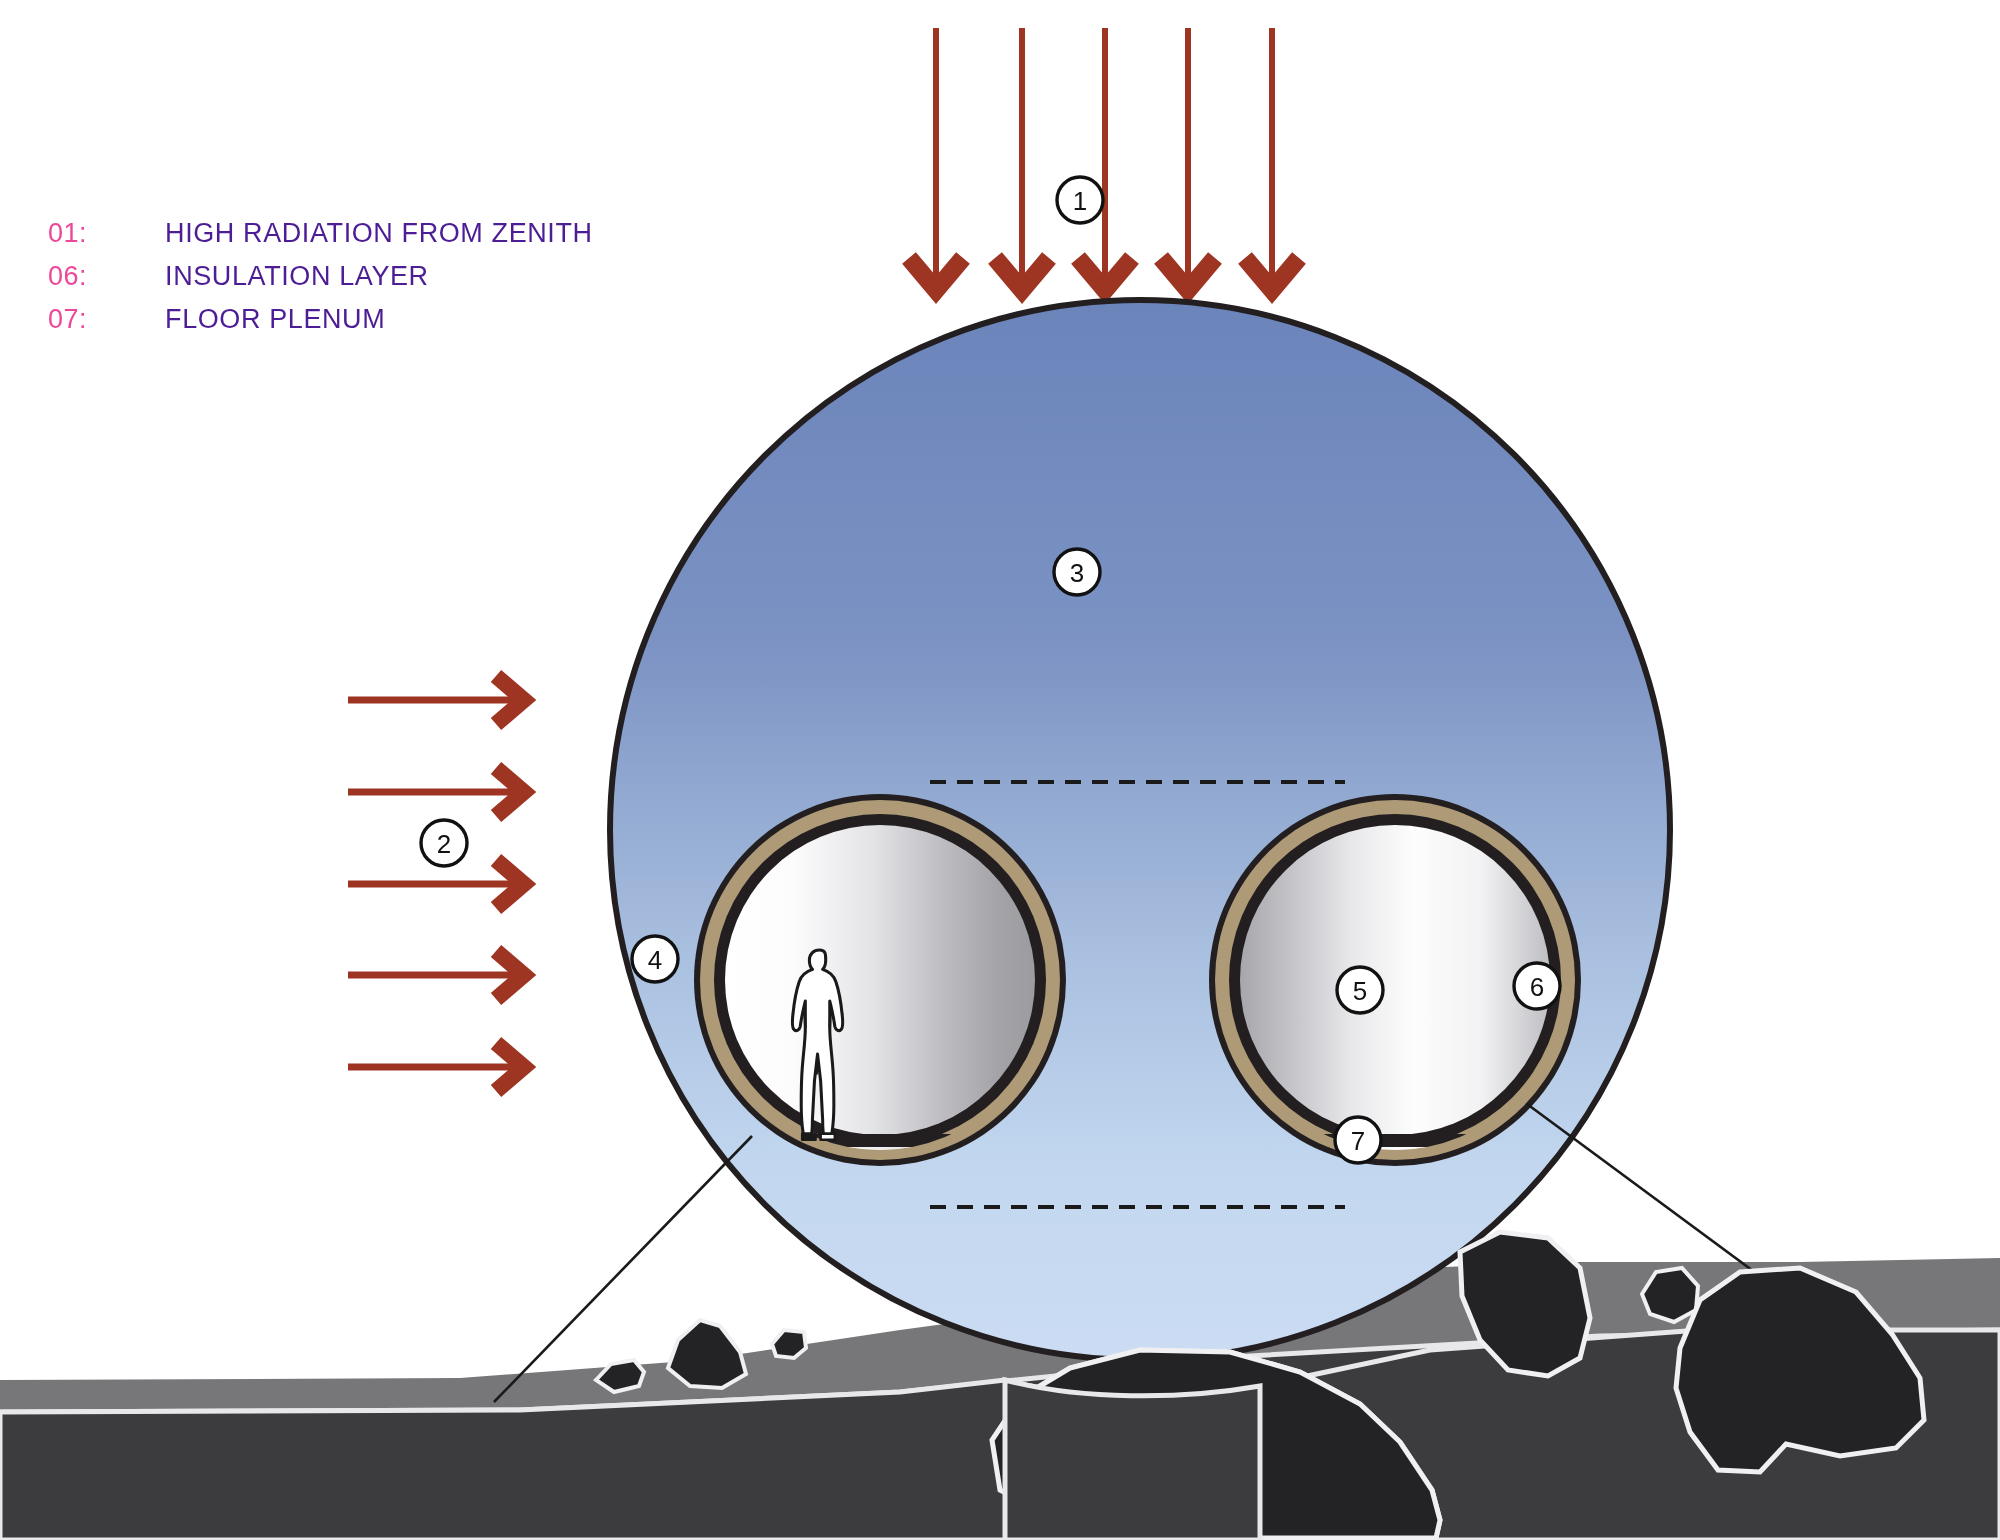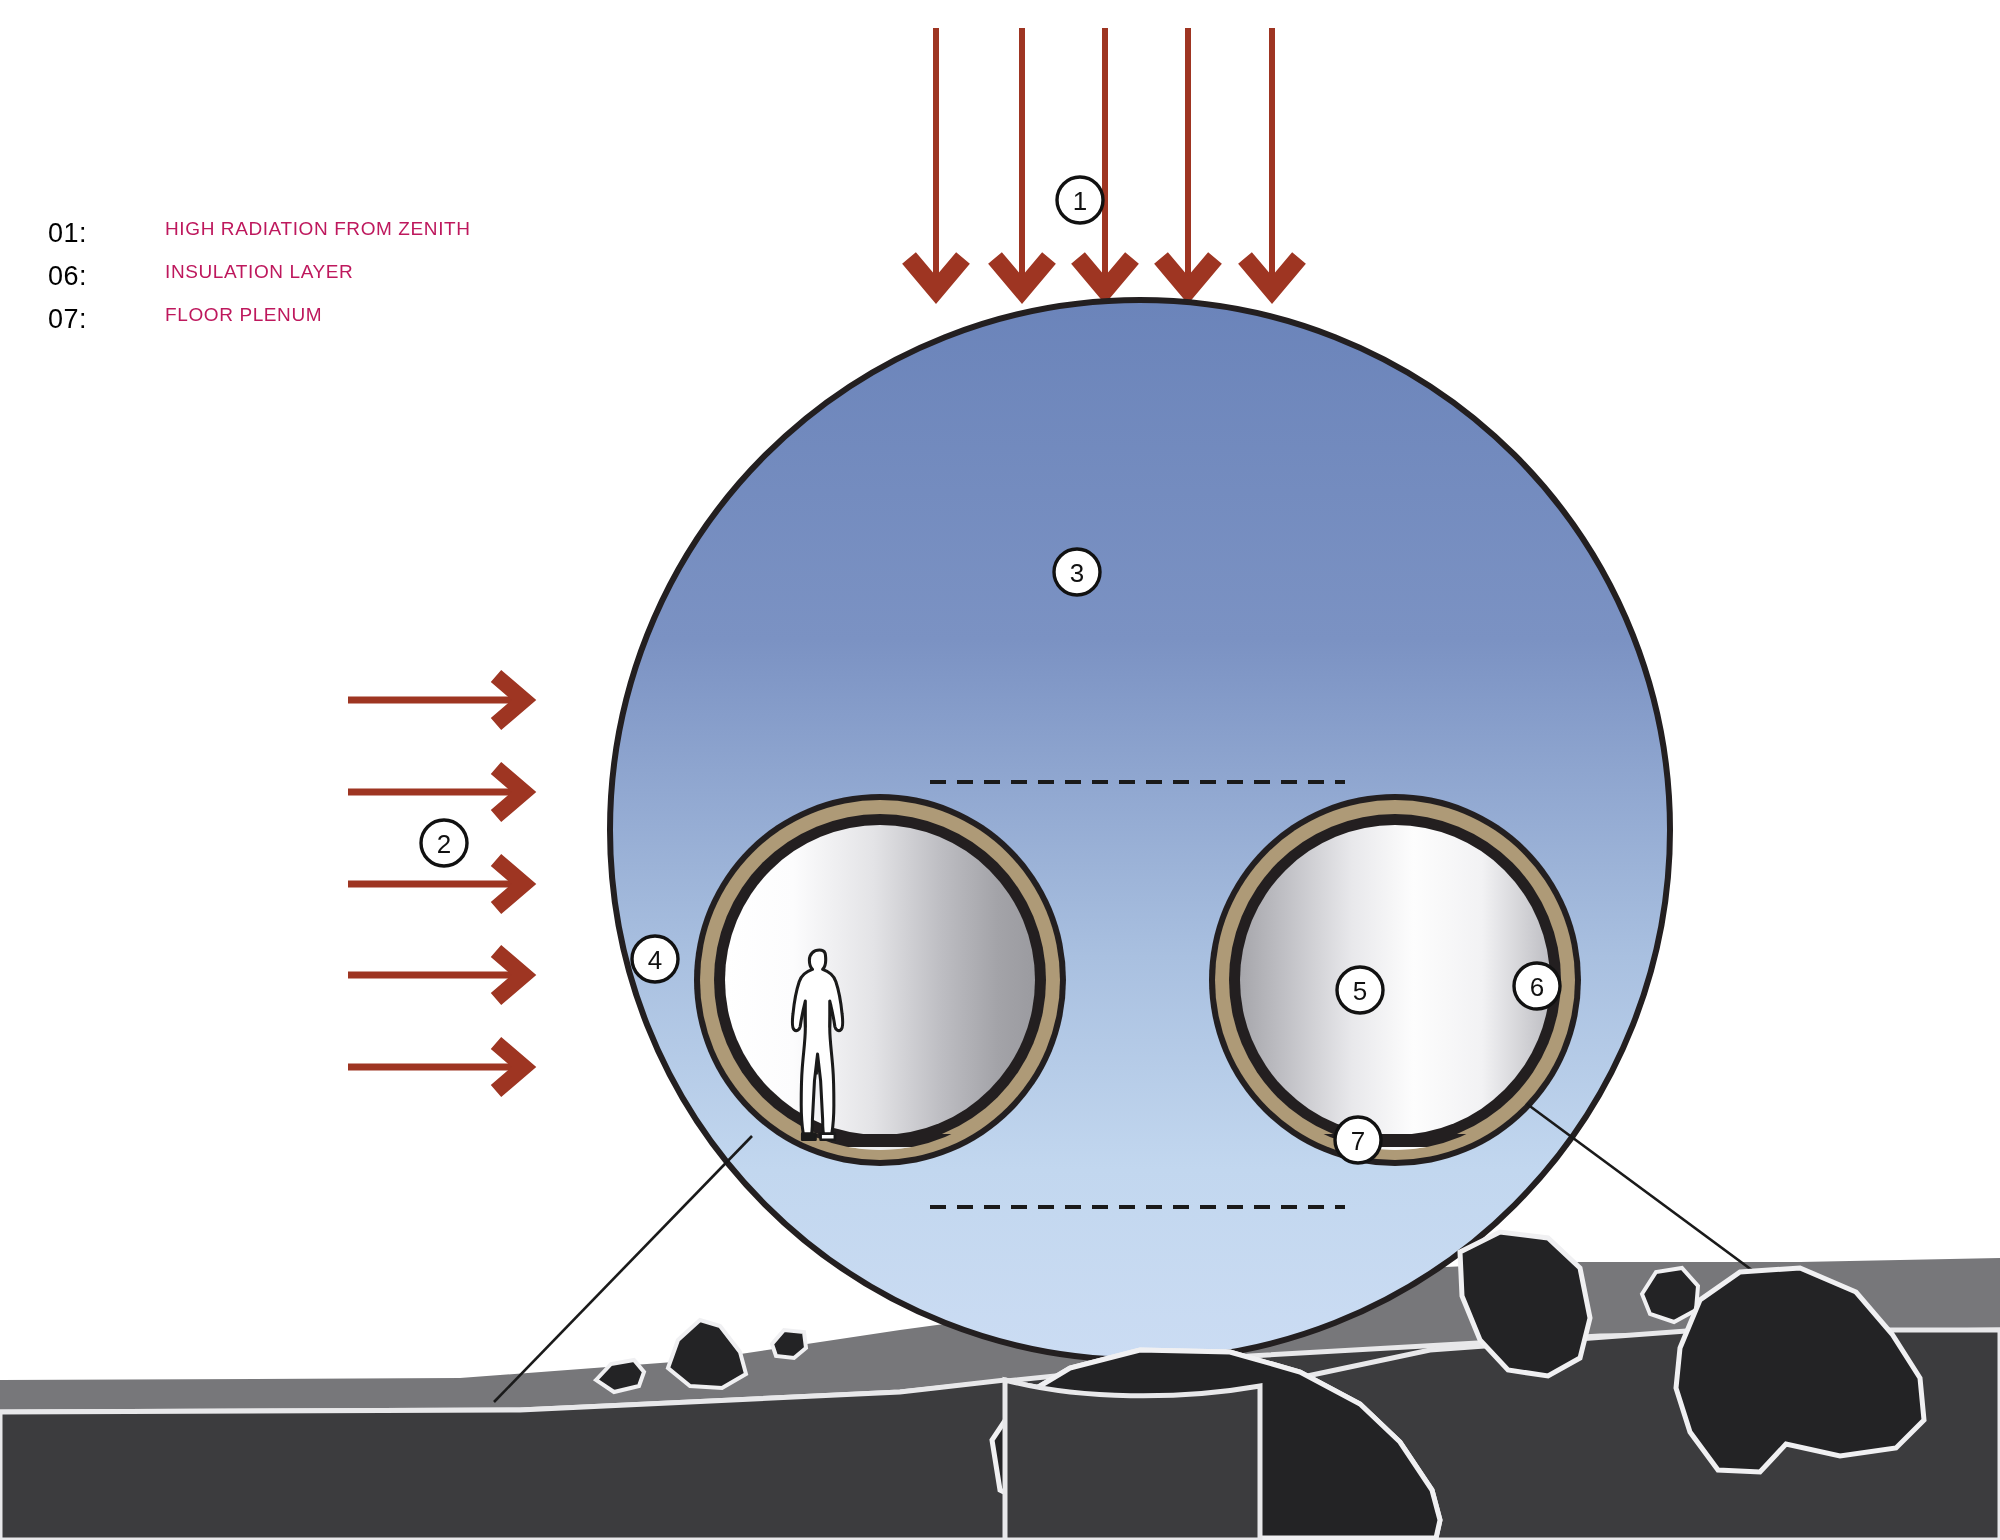--- a/index.html
+++ b/index.html
@@ -20,31 +20,31 @@
     width: 2000px;
     height: 1540px;
   }
   .legend-table {
     border-collapse: collapse;
   }
   .legend-num {
     font-family: "Liberation Sans", sans-serif;
     font-size: 27px;
     letter-spacing: 0.5px;
-    color: #000000;
+    color: #ec4899;
     padding: 0 0 12px 0;
     white-space: nowrap;
     vertical-align: top;
     font-weight: 400;
   }
   .legend-label {
     font-family: "Liberation Sans", sans-serif;
-    font-size: 19px;
+    font-size: 27px;
     letter-spacing: 0.6px;
-    color: #be185d;
+    color: #4c1d95;
     padding: 0 0 12px 78px;
     white-space: nowrap;
     vertical-align: top;
     font-weight: 400;
   }
   .marker-text {
     font-family: "Liberation Sans", sans-serif;
     font-size: 26px;
     fill: #111111;
     text-anchor: middle;

